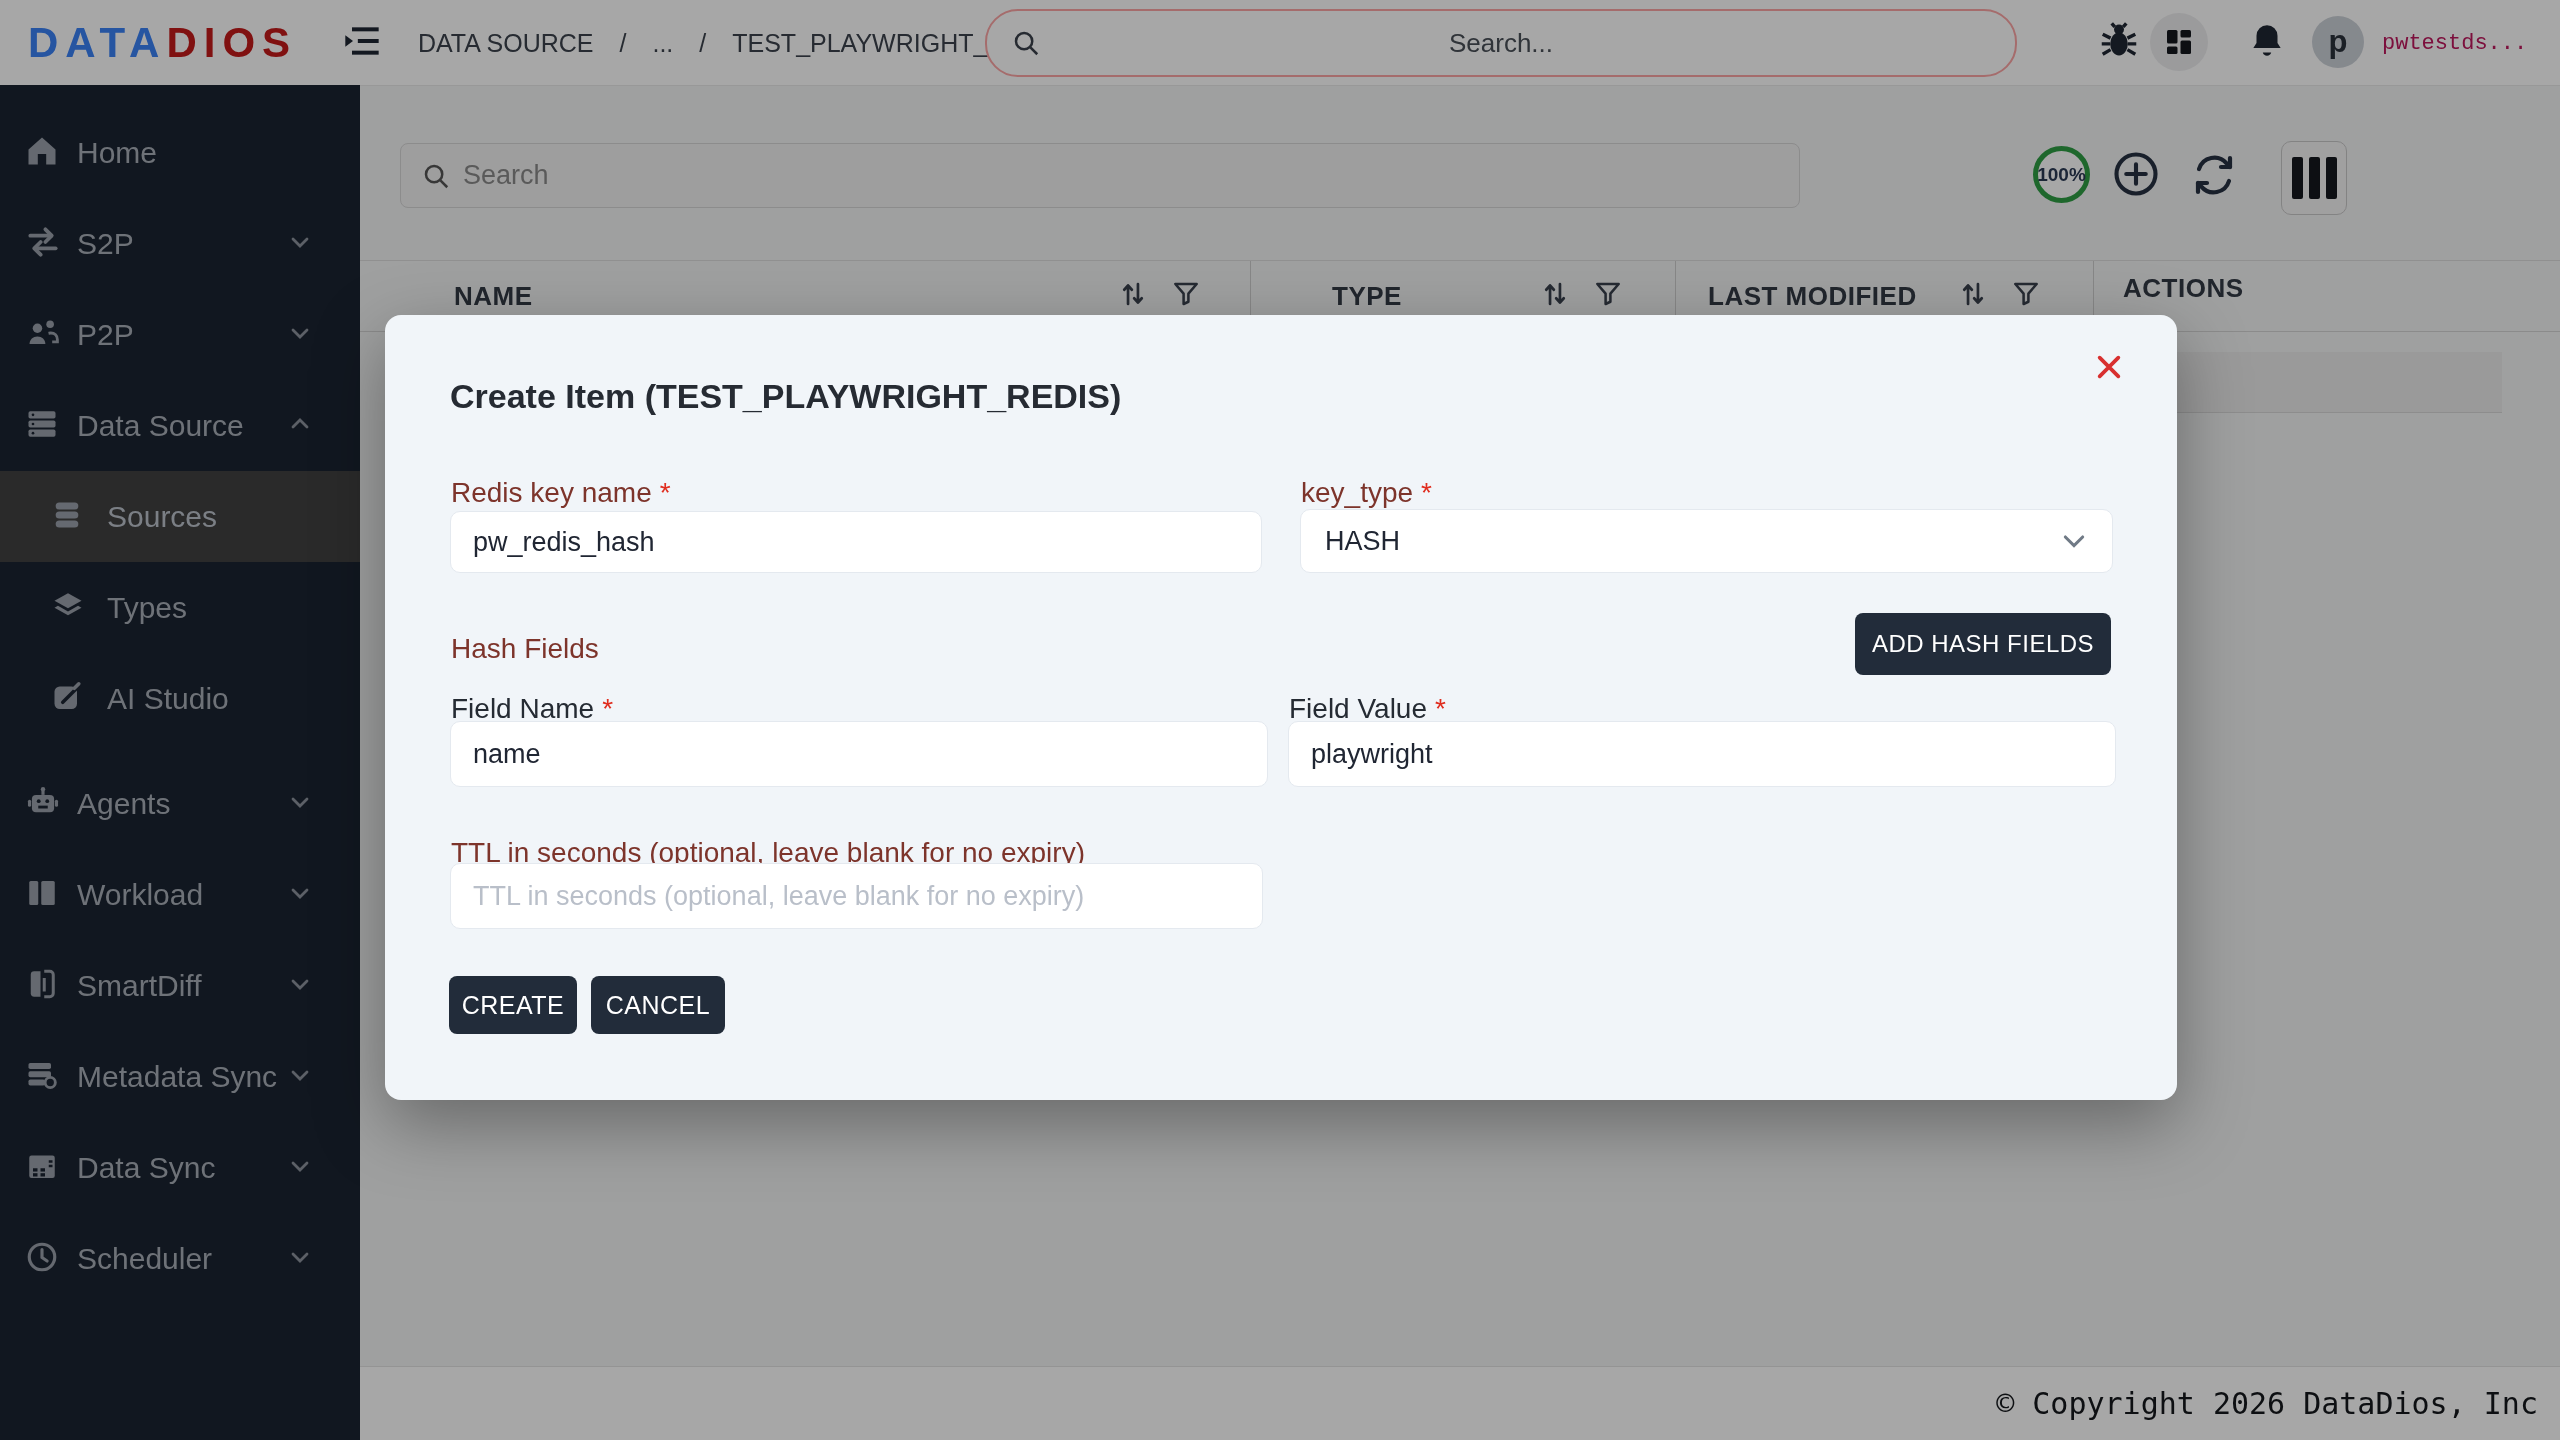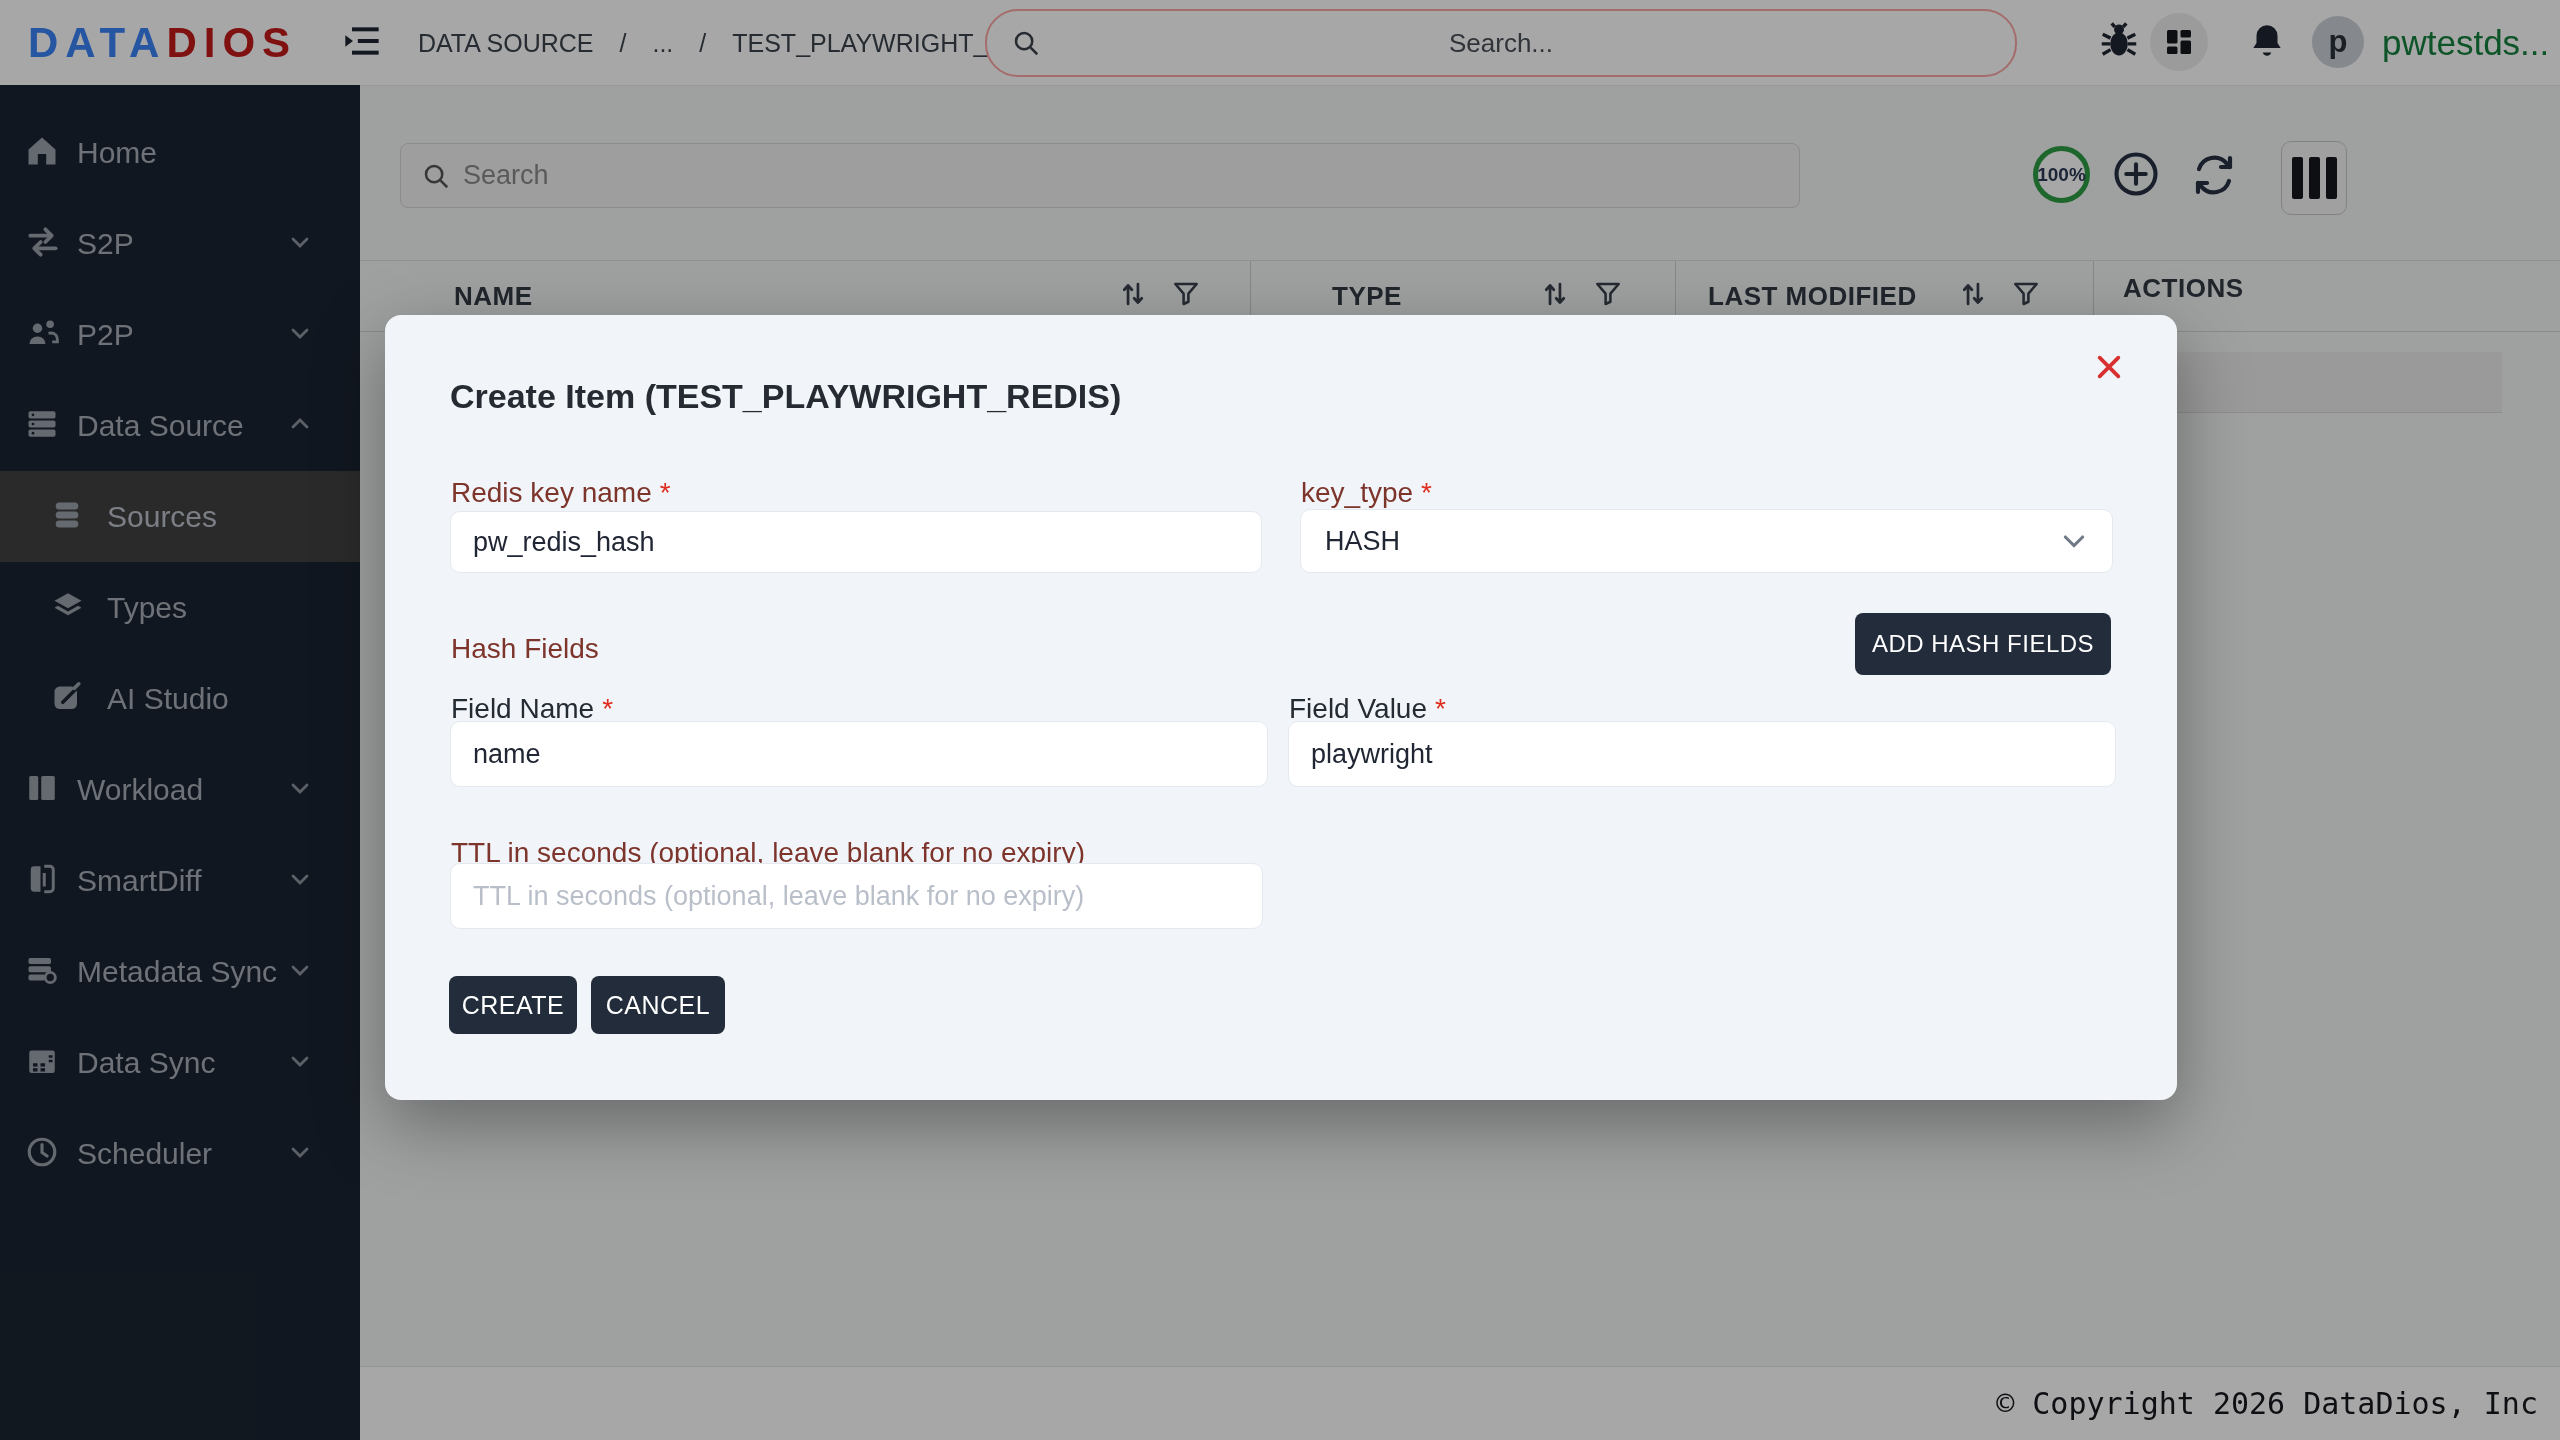--- a/index.html
+++ b/index.html
@@ -23,21 +23,21 @@
   .hsearch input{position:absolute;inset:0;border:none;outline:none;background:transparent;
            text-align:center;font-size:26px;color:#3f454d;font-family:inherit;}
   .hsearch input::placeholder{color:#4a5058;opacity:1;}
   .hic{position:absolute;top:50%;transform:translateY(-50%);color:#1f2733;cursor:pointer;}
   .grid-circ{position:absolute;left:2150px;top:13px;width:58px;height:58px;border-radius:50%;
              background:#ededef;display:flex;align-items:center;justify-content:center;color:#15181e;cursor:pointer;}
   .avatar{position:absolute;left:2312px;top:16px;width:52px;height:52px;border-radius:50%;
           background:#ccd1d8;display:flex;align-items:center;justify-content:center;
           font-size:31px;font-weight:700;color:#2a313b;cursor:pointer;}
   .uname{position:absolute;left:2382px;top:50%;transform:translateY(-50%);
-         font-size:35px;color:#15803d;white-space:nowrap;}
+         font-size:22px;color:#be185d;white-space:nowrap;font-family:Liberation Mono, monospace;}
 
   
   .sidebar{position:absolute;left:0;top:85px;width:360px;height:1355px;background:#1b2431;
            padding-top:22px;box-sizing:border-box;z-index:10;}
   .sb-item{position:relative;height:91px;cursor:pointer;}
   .sb-item .sb-ic{position:absolute;left:24px;top:50%;transform:translateY(-50%);color:#9ba1ab;}
   .sb-item .sb-label{position:absolute;left:77px;top:50%;transform:translateY(-50%);
             font-size:30px;color:#a9afb8;white-space:nowrap;}
   .sb-item .sb-chev{position:absolute;left:286px;top:50%;transform:translateY(-50%);color:#8d939d;}
   .sb-item.sub .sb-ic{left:50px;}
@@ -256,20 +256,40 @@
       <span class="sb-ic">
         <svg width="36" height="36" viewBox="0 0 24 24">
           <rect x="3" y="5" width="15" height="15" rx="3.5" fill="currentColor"></rect>
           <path d="M8.5 15.5L17 7" stroke="#1b2431" stroke-width="2.4" stroke-linecap="round"></path>
           <path d="M16.2 6.2l3-3" stroke="currentColor" stroke-width="2.4" stroke-linecap="round"></path>
         </svg>
       </span>
       <span class="sb-label">AI Studio</span>
     </div>
 
+    <div class="sb-item gap">
+      <span class="sb-ic">
+        <svg width="38" height="38" viewBox="0 0 24 24">
+          <rect x="5" y="7.5" width="14" height="11" rx="2.6" fill="currentColor"></rect>
+          <path d="M12 7.5V5" stroke="currentColor" stroke-width="2"></path>
+            <circle cx="12" cy="4" r="1.4" fill="currentColor"></circle>
+          <rect x="2.5" y="10.5" width="2" height="4.5" rx="1" fill="currentColor"></rect>
+          <rect x="19.5" y="10.5" width="2" height="4.5" rx="1" fill="currentColor"></rect>
+          <circle cx="9.3" cy="11.5" r="1.2" fill="#1b2431"></circle>
+            <circle cx="14.7" cy="11.5" r="1.2" fill="#1b2431"></circle>
+          <path d="M9 15.2h6" stroke="#1b2431" stroke-width="1.8"></path>
+        </svg>
+      </span>
+      <span class="sb-label">Agents</span>
+      <span class="sb-chev">
+        <svg width="28" height="28" viewBox="0 0 24 24" fill="none" stroke="currentColor" stroke-width="2.4" stroke-linecap="round">
+            <path d="M6 9.5l6 6 6-6"></path>
+          </svg>
+      </span>
+    </div>
 
     <div class="sb-item">
       <span class="sb-ic">
         <svg width="36" height="36" viewBox="0 0 24 24" fill="currentColor">
           <rect x="3.5" y="4" width="6" height="16" rx="1"></rect>
           <rect x="11.5" y="4" width="9" height="16" rx="1"></rect>
         </svg>
       </span>
       <span class="sb-label">Workload</span>
       <span class="sb-chev">

